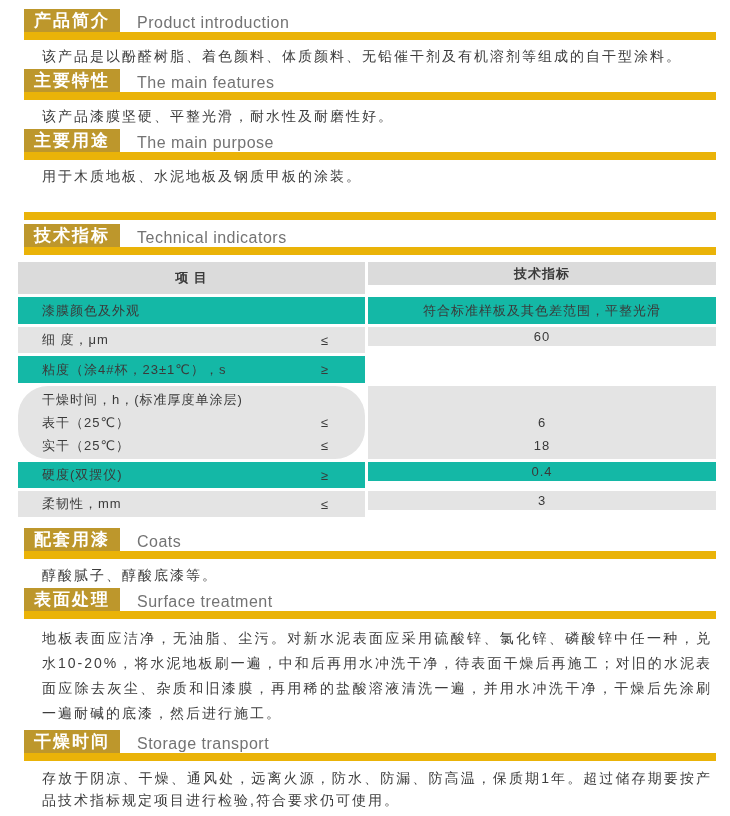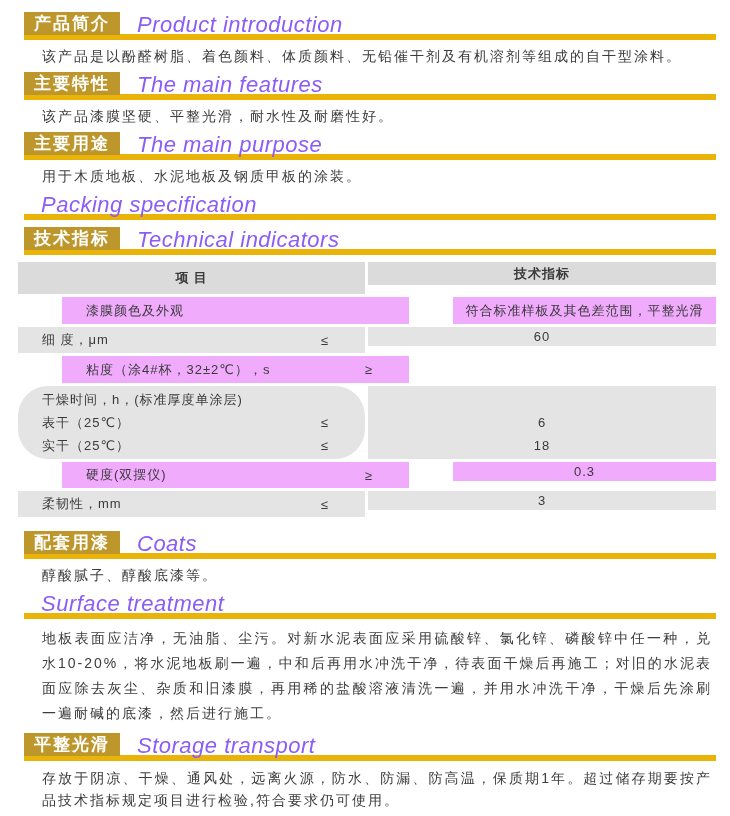--- a/index.html
+++ b/index.html
@@ -2,53 +2,53 @@
 <html><head>
 <meta charset="utf-8">
 <style>
   html,body{margin:0;padding:0;}
   body{
     width:730px;height:816px;overflow:hidden;background:#ffffff;
     color:#3c3c3c;font-family:"Liberation Sans","DejaVu Sans",sans-serif;
   }
   .section{margin:0;}
   .sec-header{
-    display:flex;align-items:flex-start;height:28px;box-sizing:border-box;
-    margin:7px 14px 0 24px;border-bottom:6px solid #eab308;
+    display:flex;align-items:flex-end;height:28px;box-sizing:border-box;
+    margin:7px 14px 0 24px;border-bottom:8px solid #eab308;
   }
   .section.first .sec-header{margin-top:12px;}
   .badge{
     background:#bd972c;color:#ffffff;font-weight:bold;font-size:17px;
     letter-spacing:2px;padding:0 10px;display:flex;align-items:center;white-space:nowrap;
   }
   .sec-title{
-    color:#8b5cf6;font-size:22px;margin-left:17px;letter-spacing:.5px;
-    display:flex;align-items:center;white-space:nowrap;font-style:italic;
+    color:#737373;font-size:16px;margin-left:17px;letter-spacing:.5px;
+    display:flex;align-items:center;white-space:nowrap;
   }
   .body-text{
     margin:7px 24px 0 42px;font-size:14px;line-height:18px;letter-spacing:2px;
   }
   .body-text.multi{line-height:25px;text-align:justify;margin-right:18px;}
   .body-text.multi2{line-height:22px;text-align:justify;margin-right:18px;margin-top:6px;}
 
   
   .spec-table{margin:7px 14px 0 18px;font-size:13px;color:#3a3a3a;}
   .t-row{display:flex;margin-bottom:3px;}
   .t-left{
     width:347px;box-sizing:border-box;display:flex;align-items:center;
     padding:0 36px 0 24px;letter-spacing:1px;height:26px;
   }
   .t-right{
     flex:1;margin-left:3px;display:flex;align-items:center;justify-content:center;
     letter-spacing:1px;height:19px;
   }
   .t-head .t-left,.t-head .t-right{background:#dbdbdb;font-weight:bold;height:23px;}
-  .t-head .t-left{justify-content:center;padding:16px;font-family:Liberation Serif, serif;}
+  .t-head .t-left{justify-content:center;padding:16px;}
   .r-tall .t-left,.r-tall .t-right{height:27px;}
-  .s-a .t-left,.s-a .t-right{background:#f0abfc;margin-left:44px;}
+  .s-a .t-left,.s-a .t-right{background:#14b8a6;}
   .s-b .t-left,.s-b .t-right{background:#e4e4e4;}
   .t-sym{margin-left:auto;}
   .t-block .t-left,.t-block .t-right{display:block;height:auto;padding-top:2px;padding-bottom:2px;}
   .t-block .t-left{padding-left:24px;padding-right:36px;border-radius:30px;}
   .t-line{height:23px;display:flex;align-items:center;}
   .t-block .t-right .t-line{justify-content:center;}
 </style>
 </head>
 <body>
 
@@ -71,21 +71,20 @@
 <div class="section">
   <div class="sec-header">
     <span class="badge">主要用途</span>
     <span class="sec-title">The main purpose</span>
   </div>
   <p class="body-text">用于木质地板、水泥地板及钢质甲板的涂装。</p>
 </div>
 
 <div class="section">
   <div class="sec-header">
-    <span class="sec-title">Packing specification</span>
   </div>
 </div>
 
 <div class="section">
   <div class="sec-header">
     <span class="badge">技术指标</span>
     <span class="sec-title">Technical indicators</span>
   </div>
 
   <div class="spec-table">
@@ -105,21 +104,21 @@
     <div class="t-row s-b">
       <div class="t-left">
         <span class="t-label">细  度，μm</span>
         <span class="t-sym">≤</span>
       </div>
       <div class="t-right">60</div>
     </div>
 
     <div class="t-row s-a r-tall">
       <div class="t-left">
-        <span class="t-label">粘度（涂4#杯，32±2℃），s</span>
+        <span class="t-label">粘度（涂4#杯，23±1℃），s</span>
         <span class="t-sym">≥</span>
       </div>
     </div>
 
     <div class="t-row s-b t-block">
       <div class="t-left">
         <div class="t-line">干燥时间，h，(标准厚度单涂层)</div>
         <div class="t-line">
           <span class="t-label">表干（25℃）</span>
           <span class="t-sym">≤</span>
@@ -134,21 +133,21 @@
         <div class="t-line">6</div>
         <div class="t-line">18</div>
       </div>
     </div>
 
     <div class="t-row s-a">
       <div class="t-left">
         <span class="t-label">硬度(双摆仪)</span>
         <span class="t-sym">≥</span>
       </div>
-      <div class="t-right">0.3</div>
+      <div class="t-right">0.4</div>
     </div>
 
     <div class="t-row s-b">
       <div class="t-left">
         <span class="t-label">柔韧性，mm</span>
         <span class="t-sym">≤</span>
       </div>
       <div class="t-right">3</div>
     </div>
   </div>
@@ -157,24 +156,25 @@
 <div class="section" style="margin-top:14px;">
   <div class="sec-header">
     <span class="badge">配套用漆</span>
     <span class="sec-title">Coats</span>
   </div>
   <p class="body-text">醇酸腻子、醇酸底漆等。</p>
 </div>
 
 <div class="section">
   <div class="sec-header">
+    <span class="badge">表面处理</span>
     <span class="sec-title">Surface treatment</span>
   </div>
   <p class="body-text multi">地板表面应洁净，无油脂、尘污。对新水泥表面应采用硫酸锌、氯化锌、磷酸锌中任一种，兑水10-20%，将水泥地板刷一遍，中和后再用水冲洗干净，待表面干燥后再施工；对旧的水泥表面应除去灰尘、杂质和旧漆膜，再用稀的盐酸溶液清洗一遍，并用水冲洗干净，干燥后先涂刷一遍耐碱的底漆，然后进行施工。</p>
 </div>
 
 <div class="section">
   <div class="sec-header">
-    <span class="badge">平整光滑</span>
+    <span class="badge">干燥时间</span>
     <span class="sec-title">Storage transport</span>
   </div>
   <p class="body-text multi2">存放于阴凉、干燥、通风处，远离火源，防水、防漏、防高温，保质期1年。超过储存期要按产品技术指标规定项目进行检验,符合要求仍可使用。</p>
 </div>
 
 </body></html>

